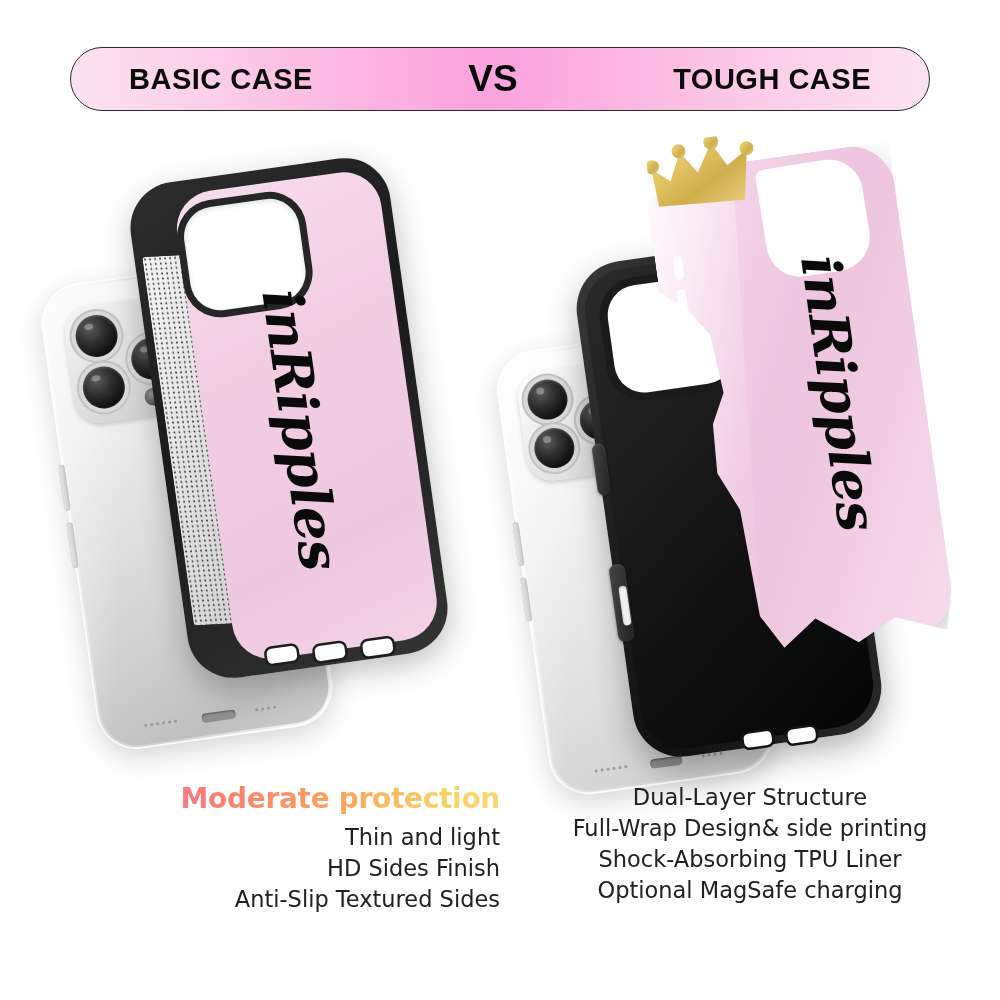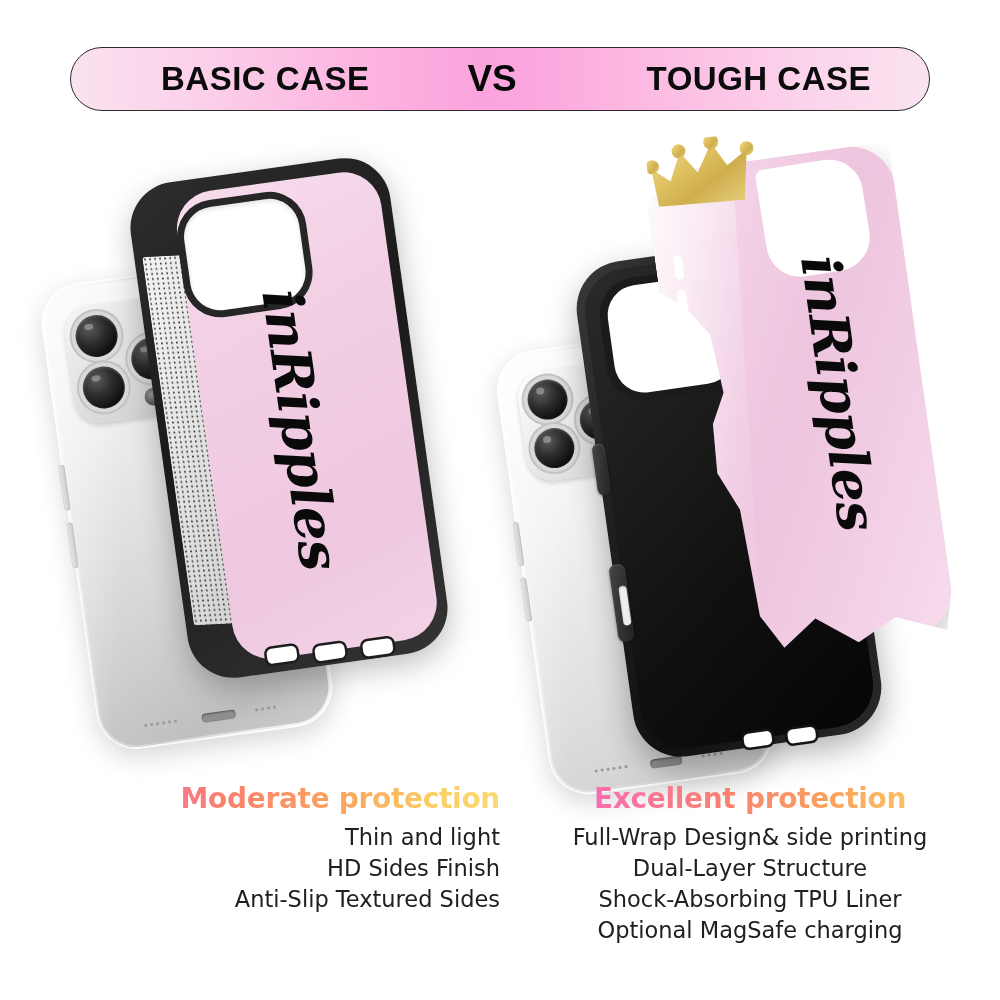--- a/index.html
+++ b/index.html
@@ -26,24 +26,23 @@
        #fba4dd 47%,
        #fba6de 53%,
        #fcbbe2 68%,
        #fbd4eb 86%,
        #fae3f0 100%);
     box-sizing:border-box;
     display:flex;align-items:center;justify-content:space-between;
     padding:0 58px;
   }
   .banner-label{
-    font-size:33px;font-weight:bold;color:#0c0c0c;
+    font-size:29px;font-weight:bold;color:#0c0c0c;
     letter-spacing:0.5px;white-space:nowrap;
     font-family:"Liberation Sans", sans-serif;
-    margin-left:32px;
   }
   .banner-vs{
     font-size:37px;font-weight:bold;color:#070707;
     letter-spacing:0px;white-space:nowrap;
   }
 
   
   .stage{position:absolute;left:0;top:120px;width:1000px;height:660px;}
   .col{position:absolute;top:0;width:500px;height:660px;}
   .col-left{left:0;}
@@ -344,19 +343,18 @@
 <div class="features">
 
   <div class="fcol fcol-left">
     <div class="f-head">Moderate protection</div>
     <div class="f-line">Thin and light</div>
     <div class="f-line">HD Sides Finish</div>
     <div class="f-line">Anti-Slip Textured Sides</div>
   </div>
 
   <div class="fcol fcol-right">
-    <div class="f-head">Excellent protection</div>
+    <div class="f-line">Dual-Layer Structure</div>
     <div class="f-line">Full-Wrap Design&amp; side printing</div>
-    <div class="f-line">Dual-Layer Structure</div>
     <div class="f-line">Shock-Absorbing TPU Liner</div>
     <div class="f-line">Optional MagSafe charging</div>
   </div>
 </div>
 
 </body></html>

